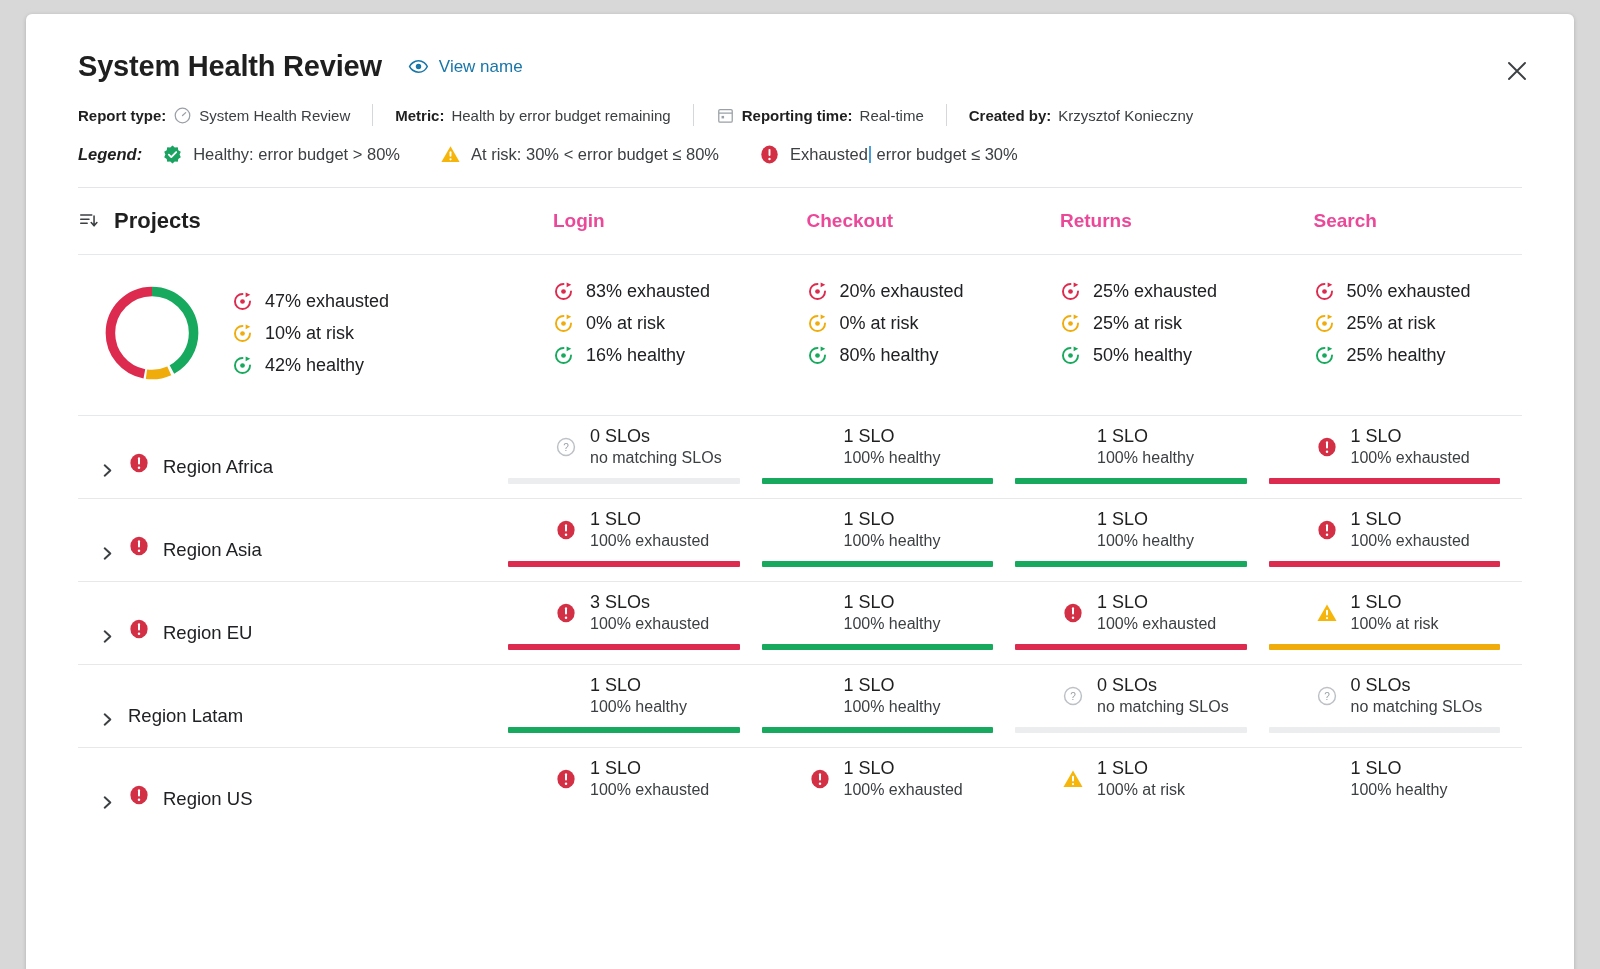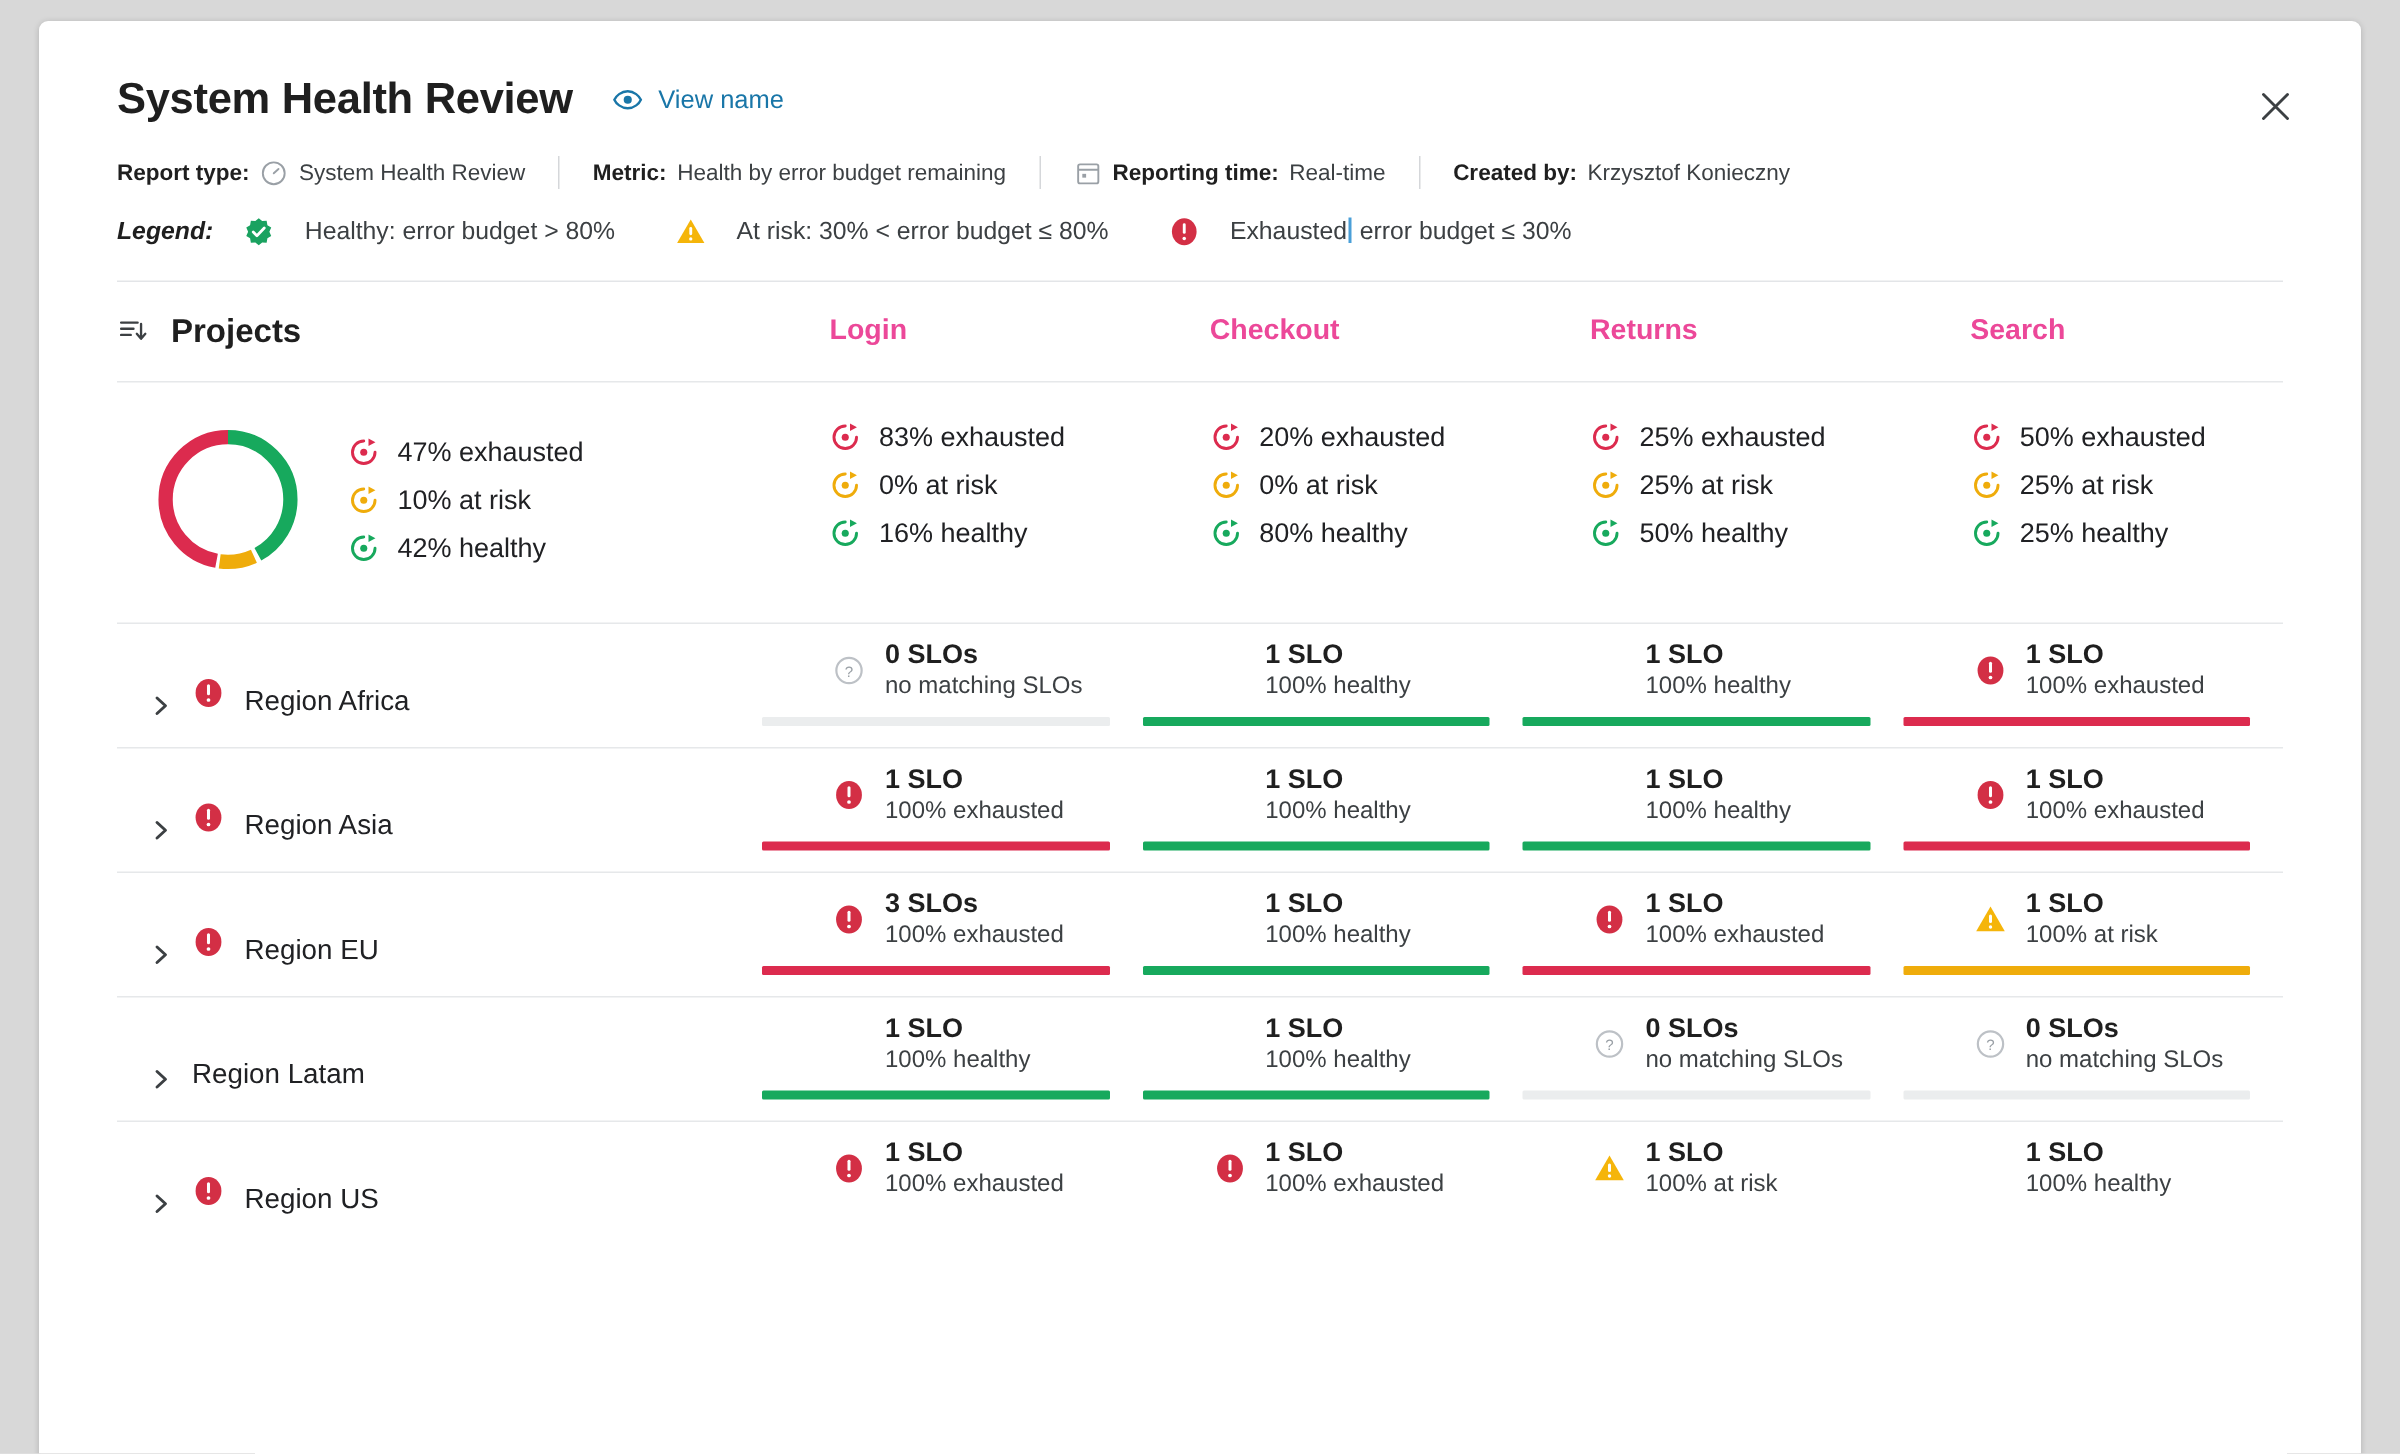--- a/index.html
+++ b/index.html
@@ -88,21 +88,21 @@
   .legend-row {
     display: flex;
     align-items: center;
     margin-top: 18px;
     font-size: 16.5px;
   }
   .legend-label { font-weight: bold; color: #1f1f1f; margin-right: 20px; font-style: italic; }
   .legend-item {
     display: flex;
     align-items: center;
-    gap: 20px;
+    gap: 10px;
     color: #3c4043;
     margin-right: 40px;
   }
   .legend-text { white-space: nowrap; }
   .caret {
     display: inline-block;
     width: 2px;
     height: 17px;
     background: #4a9fd8;
     vertical-align: -3px;
@@ -200,21 +200,21 @@
     height: 62px;
     display: flex;
     align-items: center;
     gap: 11px;
     padding-left: 45px;
     position: relative;
   }
   .metric-texts { display: flex; flex-direction: column; gap: 2px; }
   .metric-count {
     font-size: 18px;
-    font-weight: bold;
+    font-weight: normal;
     color: #1f1f1f;
     line-height: 1.15;
   }
   .metric-sub {
     font-size: 16px;
     color: #3c4043;
     line-height: 1.15;
   }
   .icon-slot {
     width: 26px;

